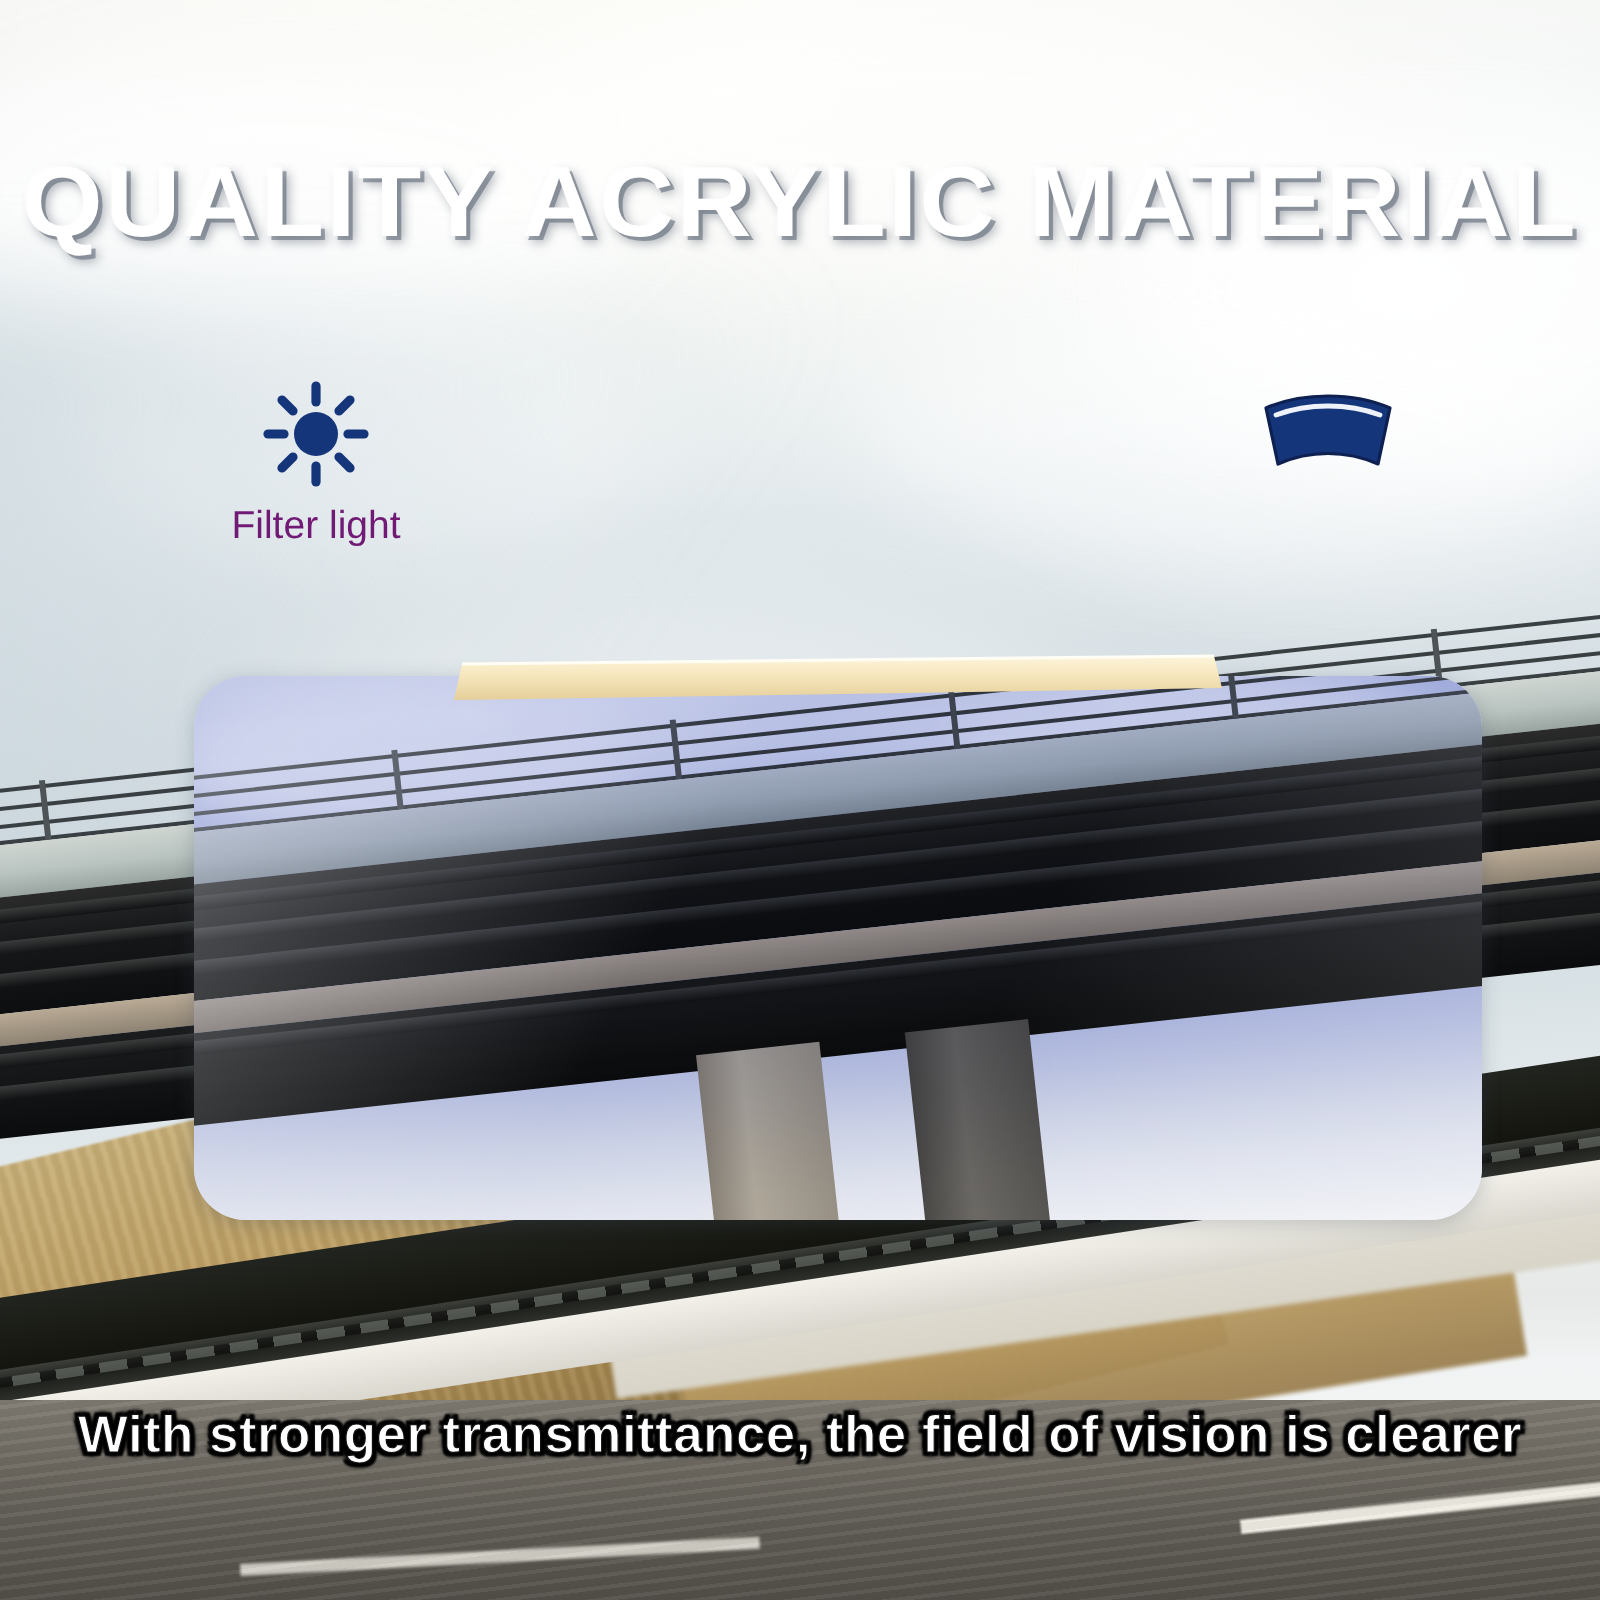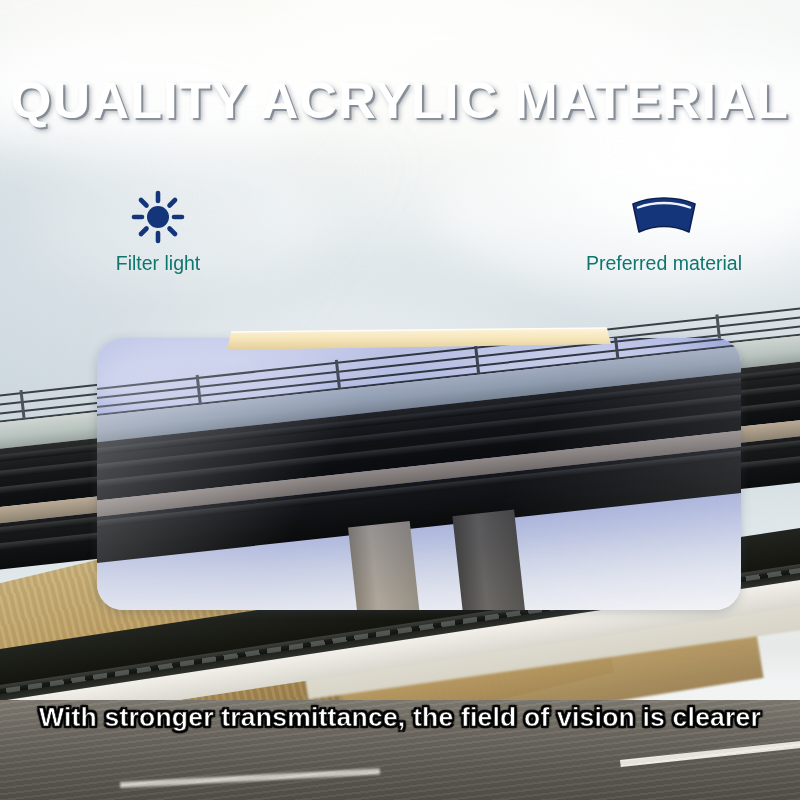--- a/index.html
+++ b/index.html
@@ -235,21 +235,21 @@
   
   #features {
     position:absolute; left:60px; top:186px; width:700px; height:110px;
     display:flex; justify-content:space-between; align-items:flex-start;
   }
   .feature { width:220px; text-align:center; }
   .feature .ficon { height:62px; display:flex; align-items:center; justify-content:center; }
   .feature .flabel {
     margin-top:4px;
     font-size:19.5px;
-    color:#0f766e;
+    color:#701a75;
     font-family:"Liberation Sans", sans-serif;
     white-space:nowrap;
   }
   .f1 { margin-left:-12px; }
   .f3 { margin-right:-14px; }
 
   
   #caption {
     position:absolute; left:0; top:702px; width:800px;
     text-align:center;
@@ -345,21 +345,20 @@
     </div>
 
 
     <div class="feature f3">
       <div class="ficon">
         <svg width="74" height="46" viewBox="0 0 74 46" aria-hidden="true">
           <path d="M6 10 C24 2, 50 2, 68 10 L62 38 C46 31, 28 31, 12 38 Z" fill="#15357a" stroke="#0d2050" stroke-width="1.6" stroke-linejoin="round"></path>
           <path d="M11 13.5 C27 7.5, 47 7.5, 63 13.5" fill="none" stroke="#eef2fb" stroke-width="2.4" stroke-linecap="round"></path>
         </svg>
       </div>
-      <div class="flabel">Preferred material</div>
     </div>
 
   </div>
 
   <div id="visor">
     <div class="vsky">
       <div class="vcloud vc1"></div>
       <div class="vcloud vc2"></div>
       <div class="vcloud vc3"></div>
       <div class="vcloud vc4"></div>

